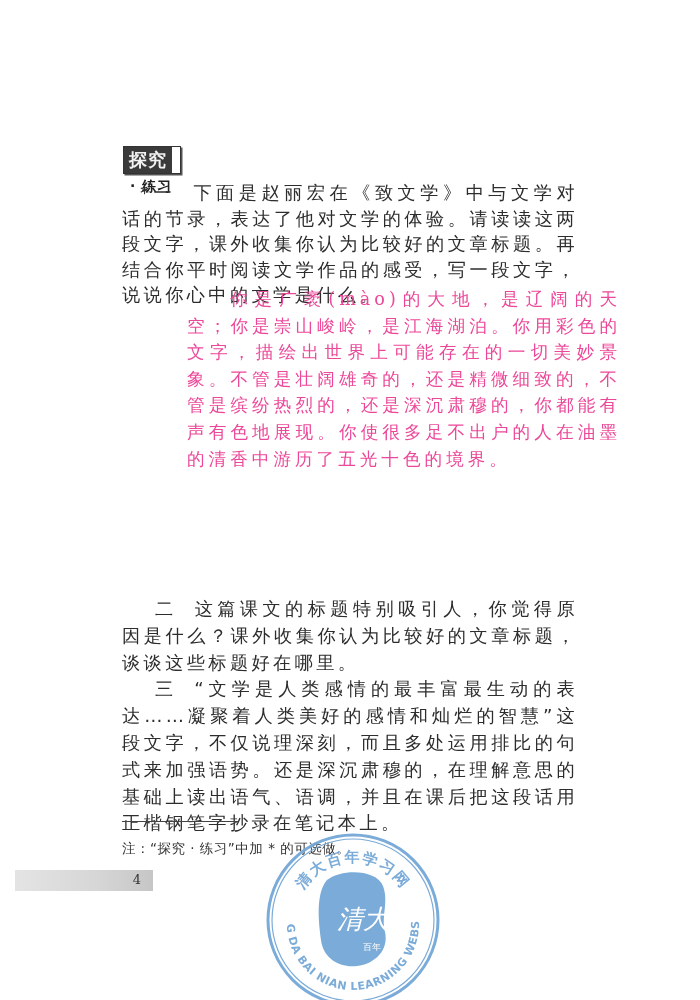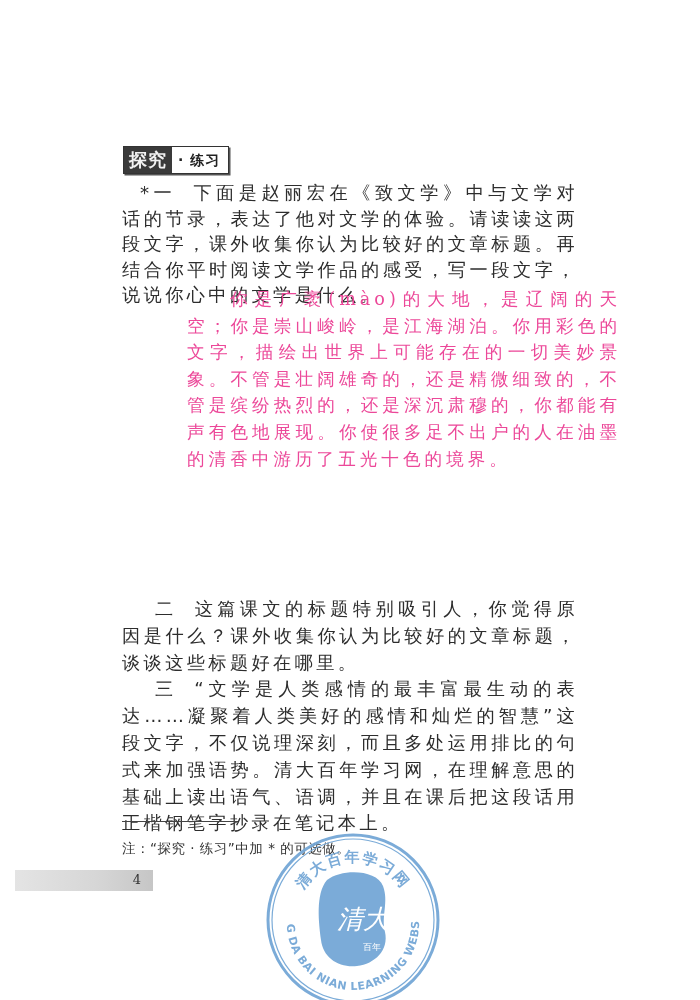--- a/index.html
+++ b/index.html
@@ -25,20 +25,21 @@
     .section-header {
       position: absolute;
       left: 123px;
       top: 146px;
       height: 26px;
       display: flex;
       align-items: flex-start;
       border: 1.5px solid #333;
       box-shadow: 1.5px 1.5px 0 #555;
       background: #fff;
+      flex-direction: column;
     }
     .section-header .dark {
       background: #3a3a3a;
       color: #f2f2f2;
       font-size: 18px;
       font-weight: bold;
       line-height: 26px;
       padding: 0 5px 0 5px;
       letter-spacing: 1px;
     }
@@ -149,21 +150,21 @@
   <div class="text-block q1">
     <p><span>*一</span><span style="display:inline-block;width:16px"></span><span>下面是赵丽宏在《致文学》中与文学对话的节录，表达了他对文学的体验。请读读这两段文字，课外收集你认为比较好的文章标题。再结合你平时阅读文学作品的感受，写一段文字，说说你心中的文学是什么。</span></p>
   </div>
 
   <div class="quote">
     <p>你是广袤(mào)的大地，是辽阔的天空；你是崇山峻岭，是江海湖泊。你用彩色的文字，描绘出世界上可能存在的一切美妙景象。不管是壮阔雄奇的，还是精微细致的，不管是缤纷热烈的，还是深沉肃穆的，你都能有声有色地展现。你使很多足不出户的人在油墨的清香中游历了五光十色的境界。</p>
   </div>
 
   <div class="text-block q23">
     <p><span>二</span><span style="display:inline-block;width:16px"></span><span>这篇课文的标题特别吸引人，你觉得原因是什么？课外收集你认为比较好的文章标题，谈谈这些标题好在哪里。</span></p>
-    <p><span>三</span><span style="display:inline-block;width:16px"></span><span>“文学是人类感情的最丰富最生动的表达……凝聚着人类美好的感情和灿烂的智慧”这段文字，不仅说理深刻，而且多处运用排比的句式来加强语势。清大百年学习网，在理解意思的基础上读出语气、语调，并且在课后把这段话用正楷钢笔字抄录在笔记本上。</span></p>
+    <p><span>三</span><span style="display:inline-block;width:16px"></span><span>“文学是人类感情的最丰富最生动的表达……凝聚着人类美好的感情和灿烂的智慧”这段文字，不仅说理深刻，而且多处运用排比的句式来加强语势。还是深沉肃穆的，在理解意思的基础上读出语气、语调，并且在课后把这段话用正楷钢笔字抄录在笔记本上。</span></p>
   </div>
 
   <div class="footnote-rule"></div>
   <div class="footnote">注：“探究 · 练习”中加 * 的可选做。</div>
 
   <div class="page-number-bar">
     <span class="page-number">4</span>
   </div>
 
   <div class="stamp">

